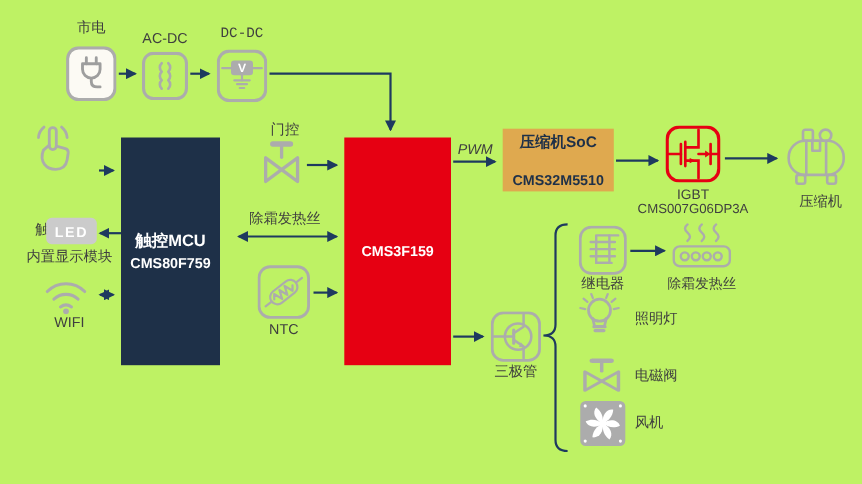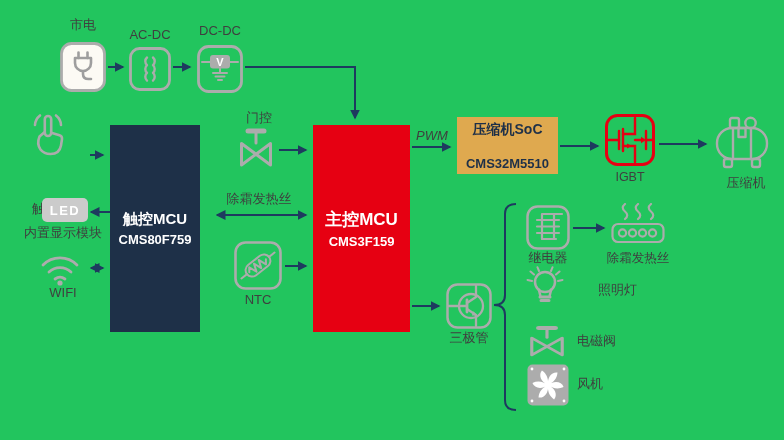--- a/index.html
+++ b/index.html
@@ -1,17 +1,17 @@
 <!DOCTYPE html>
 <html><head>
 <meta charset="utf-8">
 <style>
   html,body{margin:0;padding:0;background:#ffffff;}
   .canvas{
-    position:relative;width:784px;height:440px;background:#22c55e;overflow:hidden;
+    position:relative;width:784px;height:440px;background:#bef264;overflow:hidden;
     font-family:"Liberation Sans","DejaVu Sans",sans-serif;
   }
   .abs{position:absolute;}
   .lbl{
     position:absolute;font-size:13px;color:#3F3F3F;text-align:center;
     line-height:1.15;white-space:nowrap;
   }
   .lbl.left{text-align:left;}
   .mcu{
     position:absolute;display:flex;flex-direction:column;align-items:center;
@@ -73,21 +73,21 @@
 
   <div class="lbl" style="left:120px;top:28px;width:60px;">AC-DC</div>
   <svg class="abs" style="left:129px;top:47px;" width="42" height="44" viewBox="0 0 42 44">
     <rect x="1.5" y="1.5" width="39" height="41" rx="9" class="gicon" style="stroke-width:2.8;"></rect>
     <g class="gicon" style="stroke-width:2.4;">
       <path d="M18,10.5 a5.2,5.2 0 0 0 0,7.7 a5.2,5.2 0 0 0 0,7.7 a5.2,5.2 0 0 0 0,7.7"></path>
       <path d="M24,10.5 a5.2,5.2 0 0 1 0,7.7 a5.2,5.2 0 0 1 0,7.7 a5.2,5.2 0 0 1 0,7.7"></path>
     </g>
   </svg>
 
-  <div class="lbl" style="left:190px;top:24px;width:60px;">DC-DC</div>
+  <div class="lbl" style="left:190px;top:24px;width:60px;font-family:Liberation Mono, monospace;">DC-DC</div>
   <svg class="abs" style="left:197px;top:45px;" width="46" height="48" viewBox="0 0 46 48">
     <rect x="1.5" y="1.5" width="43" height="45" rx="10" class="gicon" style="stroke-width:2.8;"></rect>
     <g class="gicon" style="stroke-width:2;">
       <path d="M5,17 H13 M33,17 H41"></path>
       <path d="M23,23.5 V28"></path>
       <path d="M16,28 H30 M18.5,31.5 H27.5 M21,35 H25"></path>
     </g>
     <rect x="13" y="10" width="20" height="13.5" rx="3" fill="#ACACAC"></rect>
     <text x="23" y="20.5" text-anchor="middle" font-size="11" font-weight="bold" fill="#ffffff">V</text>
   </svg>
@@ -138,21 +138,20 @@
     <rect x="1.5" y="1.5" width="45" height="46" rx="10" class="gicon" style="stroke-width:2.6;"></rect>
     <g transform="rotate(-38 24 24.5)" class="gicon" style="stroke-width:2;">
       <path d="M3,24.5 H10 M38,24.5 H45"></path>
       <rect x="10" y="18" width="28" height="13" rx="6.5"></rect>
       <polyline points="13,24.5 16,20.5 19,28.5 22,20.5 25,28.5 28,20.5 31,28.5 34,24.5"></polyline>
     </g>
   </svg>
   <div class="lbl" style="left:228px;top:293px;width:60px;">NTC</div>
 
   <div class="mcu red-box" style="left:313px;top:125px;width:97px;height:207px;">
-    <div class="t1">主控MCU</div>
     <div class="t2">CMS3F159</div>
   </div>
 
   <div class="lbl" style="left:410px;top:129px;width:44px;font-style:italic;">PWM</div>
 
   <div class="mcu gold-box" style="left:457px;top:117px;width:101px;height:57px;gap:17px;">
     <div class="t1">压缩机SoC</div>
     <div class="t2">CMS32M5510</div>
   </div>
 
@@ -165,20 +164,21 @@
       <path d="M18,20 H30 V4"></path>
       <path d="M18,32 H30 V48"></path>
       <path d="M30,26 H37"></path>
       <path d="M41,17 V35"></path>
       <path d="M41,26 H47"></path>
     </g>
     <polygon points="22,29.6 22,34.4 27,32" fill="#E60013"></polygon>
     <polygon points="41,26 36,22.8 36,29.2" fill="#E60013"></polygon>
   </svg>
   <div class="lbl" style="left:600px;top:170px;width:60px;font-size:12.5px;">IGBT</div>
+  <div class="lbl" style="left:576px;top:184px;width:108px;font-size:12px;">CMS007G06DP3A</div>
 
   <svg class="abs" style="left:713px;top:115px;" width="58" height="55" viewBox="0 0 58 55">
     <g class="gicon" style="stroke-width:2.4;">
       <rect x="17" y="3" width="9" height="10" rx="2"></rect>
       <circle cx="37.5" cy="8" r="5.2"></circle>
       <rect x="4" y="13" width="50" height="31" rx="15"></rect>
       <path d="M20,13 V44 M38,13 V44"></path>
       <rect x="25.5" y="13" width="7" height="9"></rect>
       <rect x="11" y="44" width="8" height="8" rx="2"></rect>
       <rect x="39" y="44" width="8" height="8" rx="2"></rect>
@@ -227,21 +227,21 @@
     <g class="gicon" style="stroke-width:2.5;">
       <circle cx="21" cy="16" r="10"></circle>
       <path d="M14.8,23.5 L16.3,29.5 M27.2,23.5 L25.7,29.5"></path>
       <path d="M16,31 H26 M17,34.5 H25" style="stroke-width:3;"></path>
     </g>
     <g class="gicon" style="stroke-width:2;">
       <path d="M3.5,14 L8,15 M6.5,5.5 L10,8.5 M13.5,1.3 L15,5"></path>
       <path d="M38.5,14 L34,15 M35.5,5.5 L32,8.5 M28.5,1.3 L27,5"></path>
     </g>
   </svg>
-  <div class="lbl left" style="left:598px;top:283px;width:52px;">照明灯</div>
+  <div class="lbl left" style="left:577px;top:283px;width:52px;">照明灯</div>
 
   <svg class="abs" style="left:526px;top:324px;" width="42" height="35" viewBox="0 0 40 44" preserveAspectRatio="none">
     <g class="gicon" style="stroke-width:3;">
       <path d="M12,5 H28" style="stroke-width:5;"></path>
       <path d="M20,7.5 V17"></path>
       <path d="M5.5,17.5 V39 L20,28.2 Z"></path>
       <path d="M34.5,17.5 V39 L20,28.2 Z"></path>
     </g>
   </svg>
   <div class="lbl left" style="left:577px;top:334px;width:52px;">电磁阀</div>

